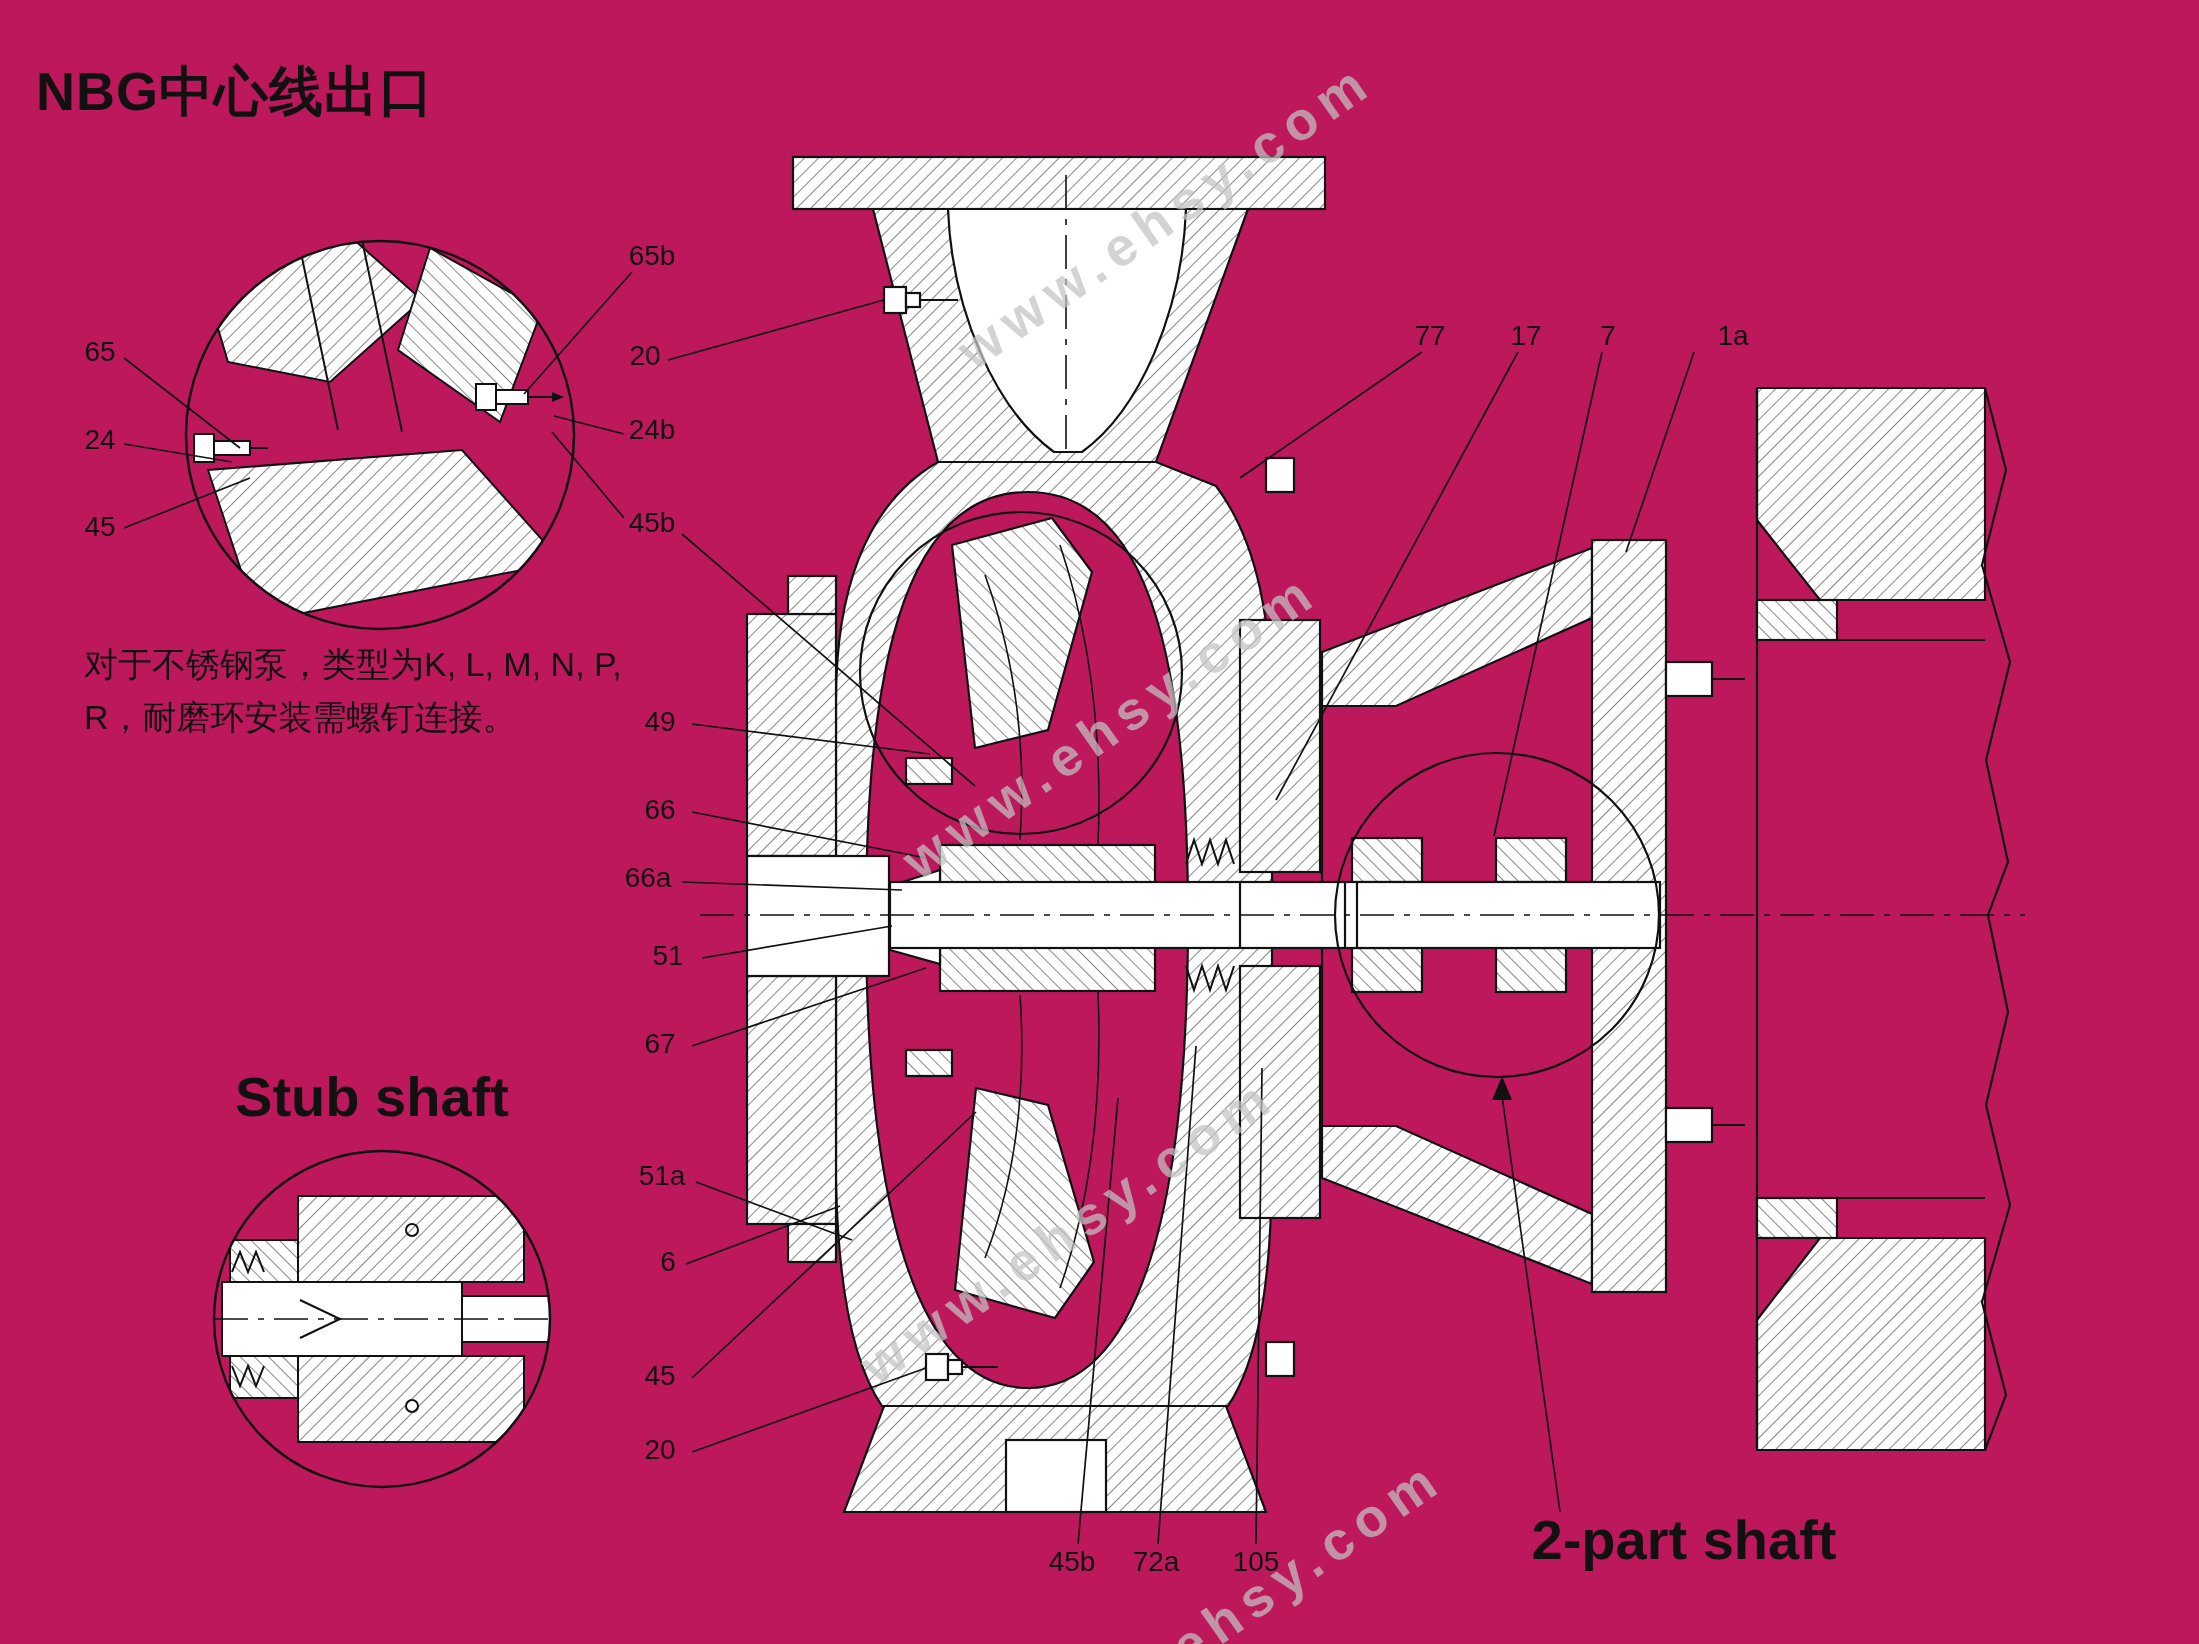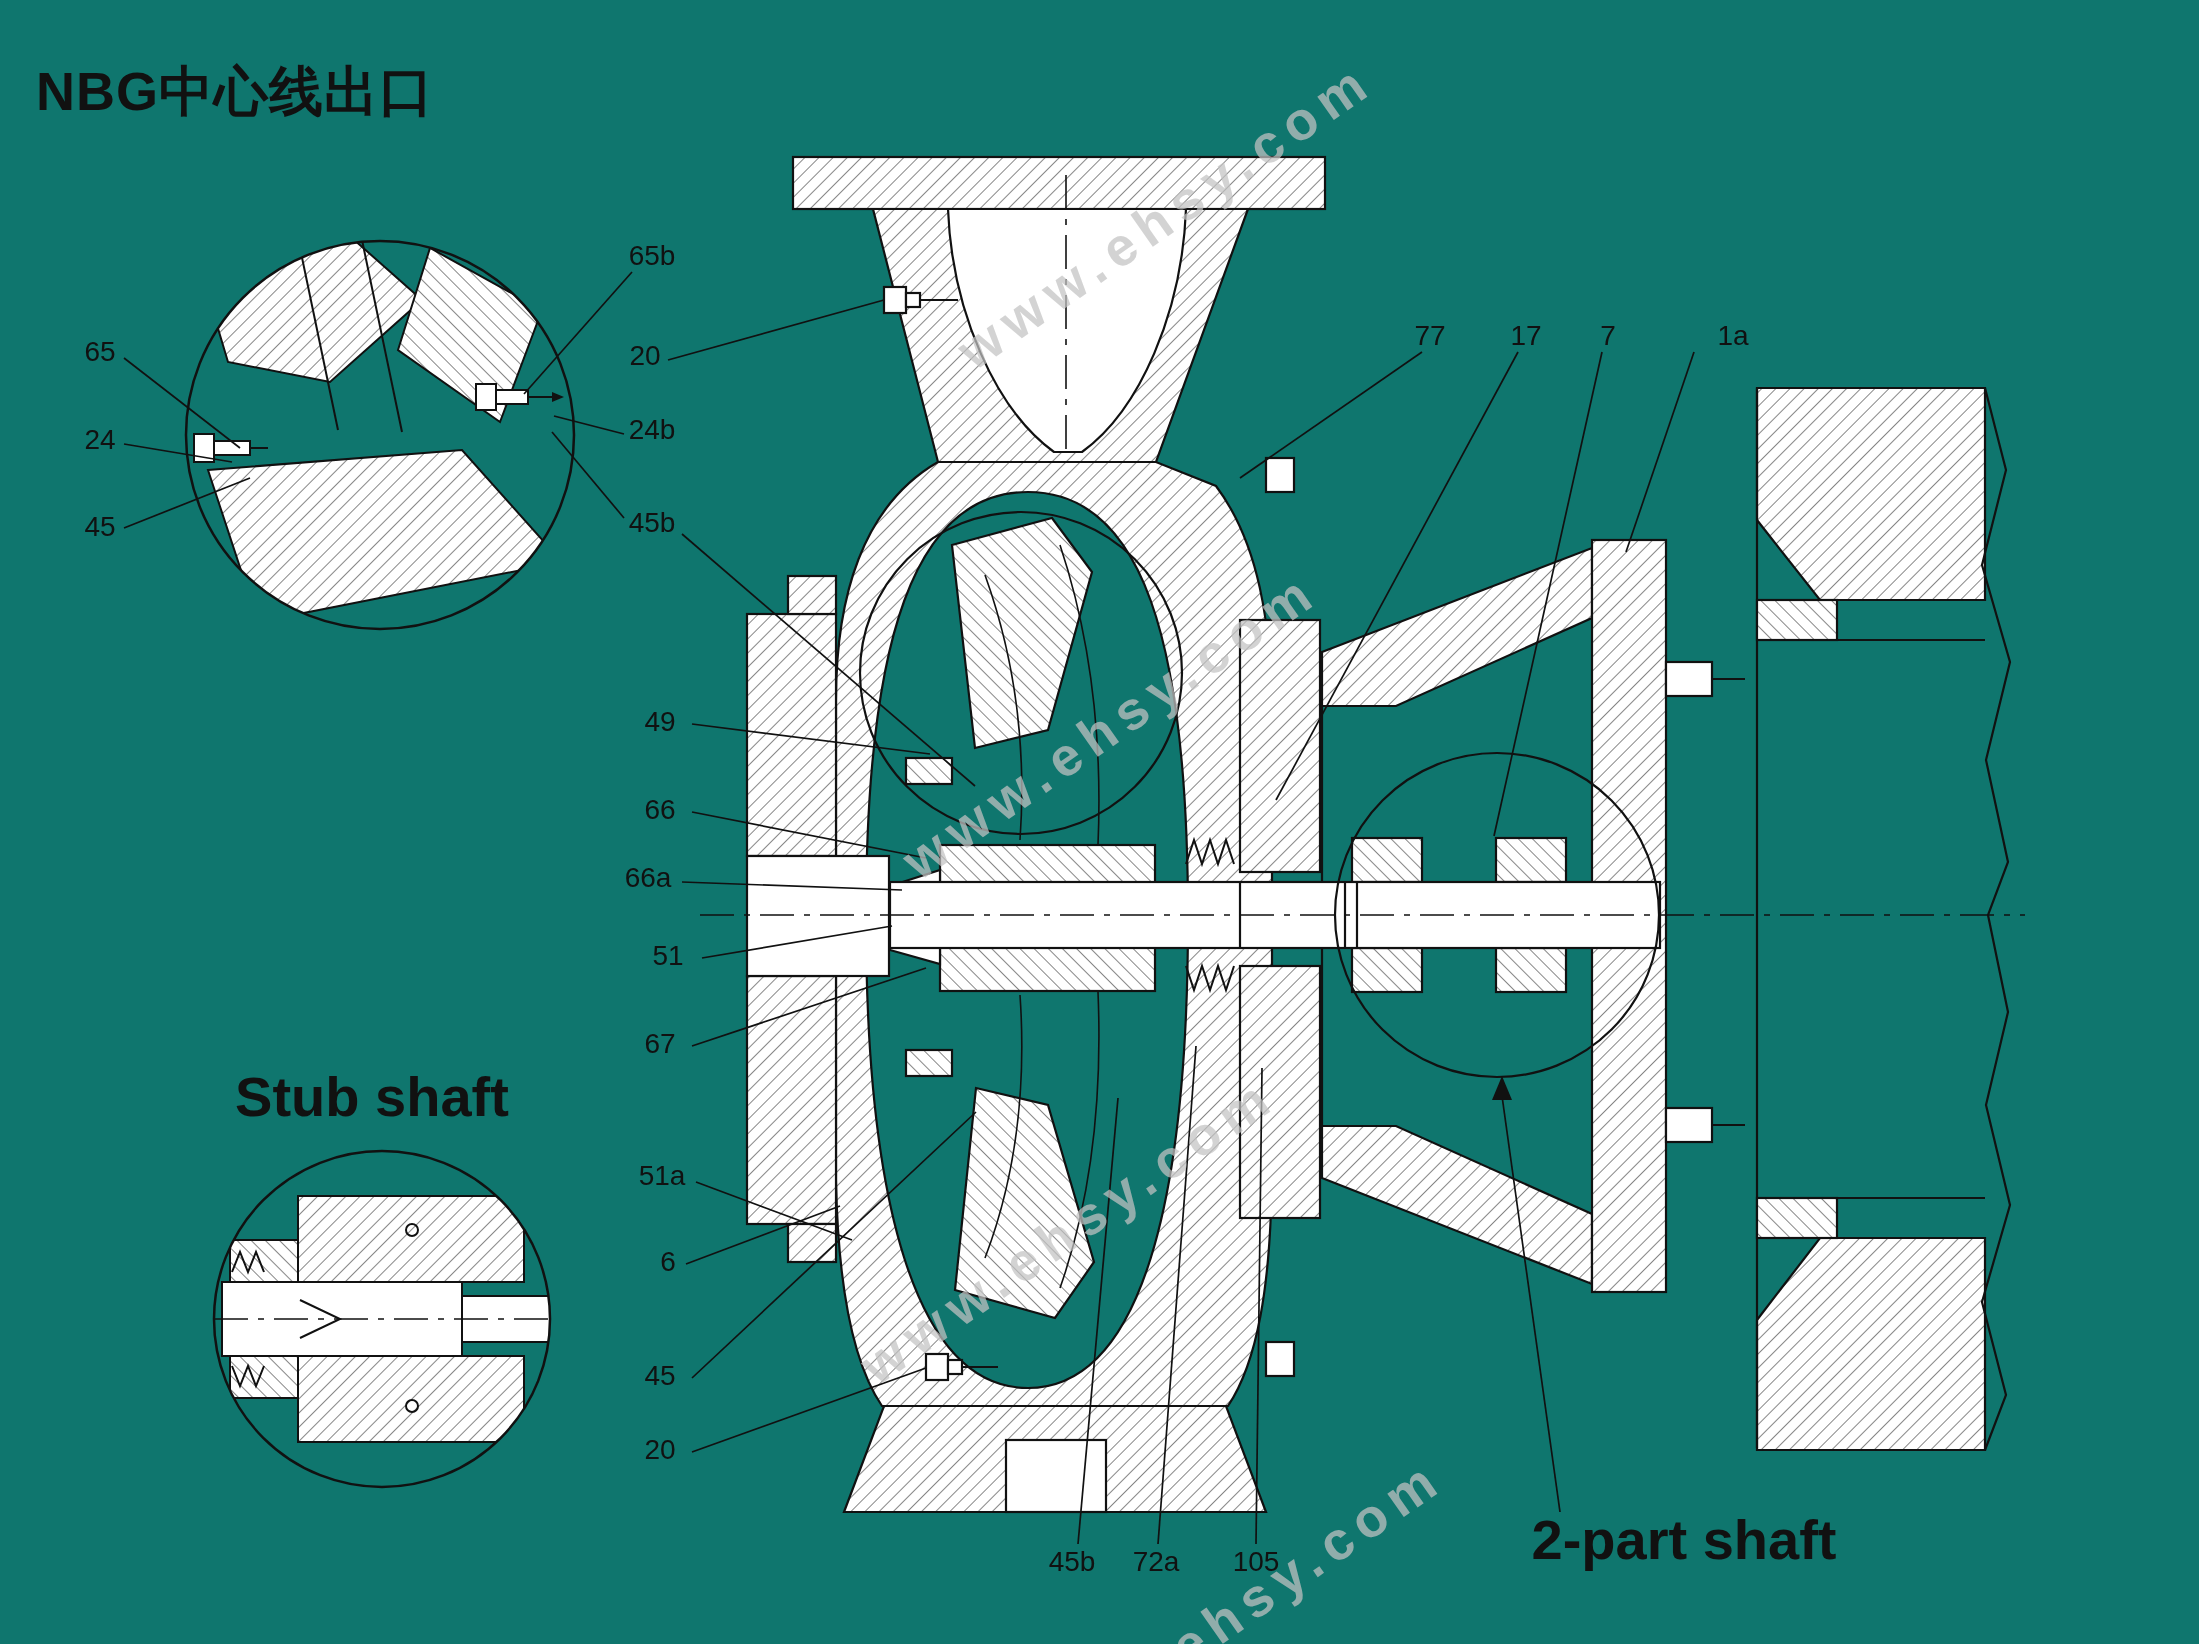--- a/index.html
+++ b/index.html
@@ -1,16 +1,16 @@
 <!DOCTYPE html>
 <html><head>
 <meta charset="utf-8">
 <style>
   html,body{margin:0;padding:0;background:#fff;}
-  .page{position:relative;width:2199px;height:1644px;background:#0f766e;overflow:hidden;
+  .page{position:relative;width:2199px;height:1644px;background:#be185d;overflow:hidden;
         font-family:"Liberation Sans",sans-serif;color:#111;}
   svg{position:absolute;left:0;top:0;}
   .title{position:absolute;left:36px;top:20px;font-size:54px;font-weight:700;letter-spacing:1px;}
   .note{position:absolute;left:84px;top:638px;font-size:34px;line-height:1.55;}
   .annot{position:absolute;transform:translate(-50%,-50%);font-size:56px;font-weight:600;white-space:nowrap;}
   .co{position:absolute;transform:translate(-50%,-50%);font-size:28px;white-space:nowrap;}
   .wm{position:absolute;font-weight:600;font-size:54px;color:#c3c3c3;opacity:.72;letter-spacing:9px;
       transform:translate(-50%,-50%) rotate(-35deg);pointer-events:none;white-space:nowrap;}
   .cl{stroke-dasharray:34 10 6 10;stroke-width:1.6;}
 </style>
@@ -208,20 +208,24 @@
       <line x1="1256" y1="1544" x2="1262" y2="1068"></line>
       <g>
         <line x1="1560" y1="1512" x2="1502" y2="1096"></line>
         <polygon points="1502,1076 1492,1100 1512,1100" fill="#111" stroke="none"></polygon>
       </g>
     </g>
   </svg>
 
   <h1 class="title">NBG中心线出口</h1>
 
+  <div class="note">
+    <div>对于不锈钢泵，类型为K, L, M, N, P,</div>
+    <div>R，耐磨环安装需螺钉连接。</div>
+  </div>
 
   <div class="annot" style="left:372px;top:1096px;">Stub shaft</div>
   <div class="annot" style="left:1684px;top:1539px;">2-part shaft</div>
 
   <div class="co" style="left:100px;top:352px;">65</div>
   <div class="co" style="left:100px;top:440px;">24</div>
   <div class="co" style="left:100px;top:527px;">45</div>
   <div class="co" style="left:652px;top:256px;">65b</div>
   <div class="co" style="left:652px;top:430px;">24b</div>
   <div class="co" style="left:652px;top:523px;">45b</div>

